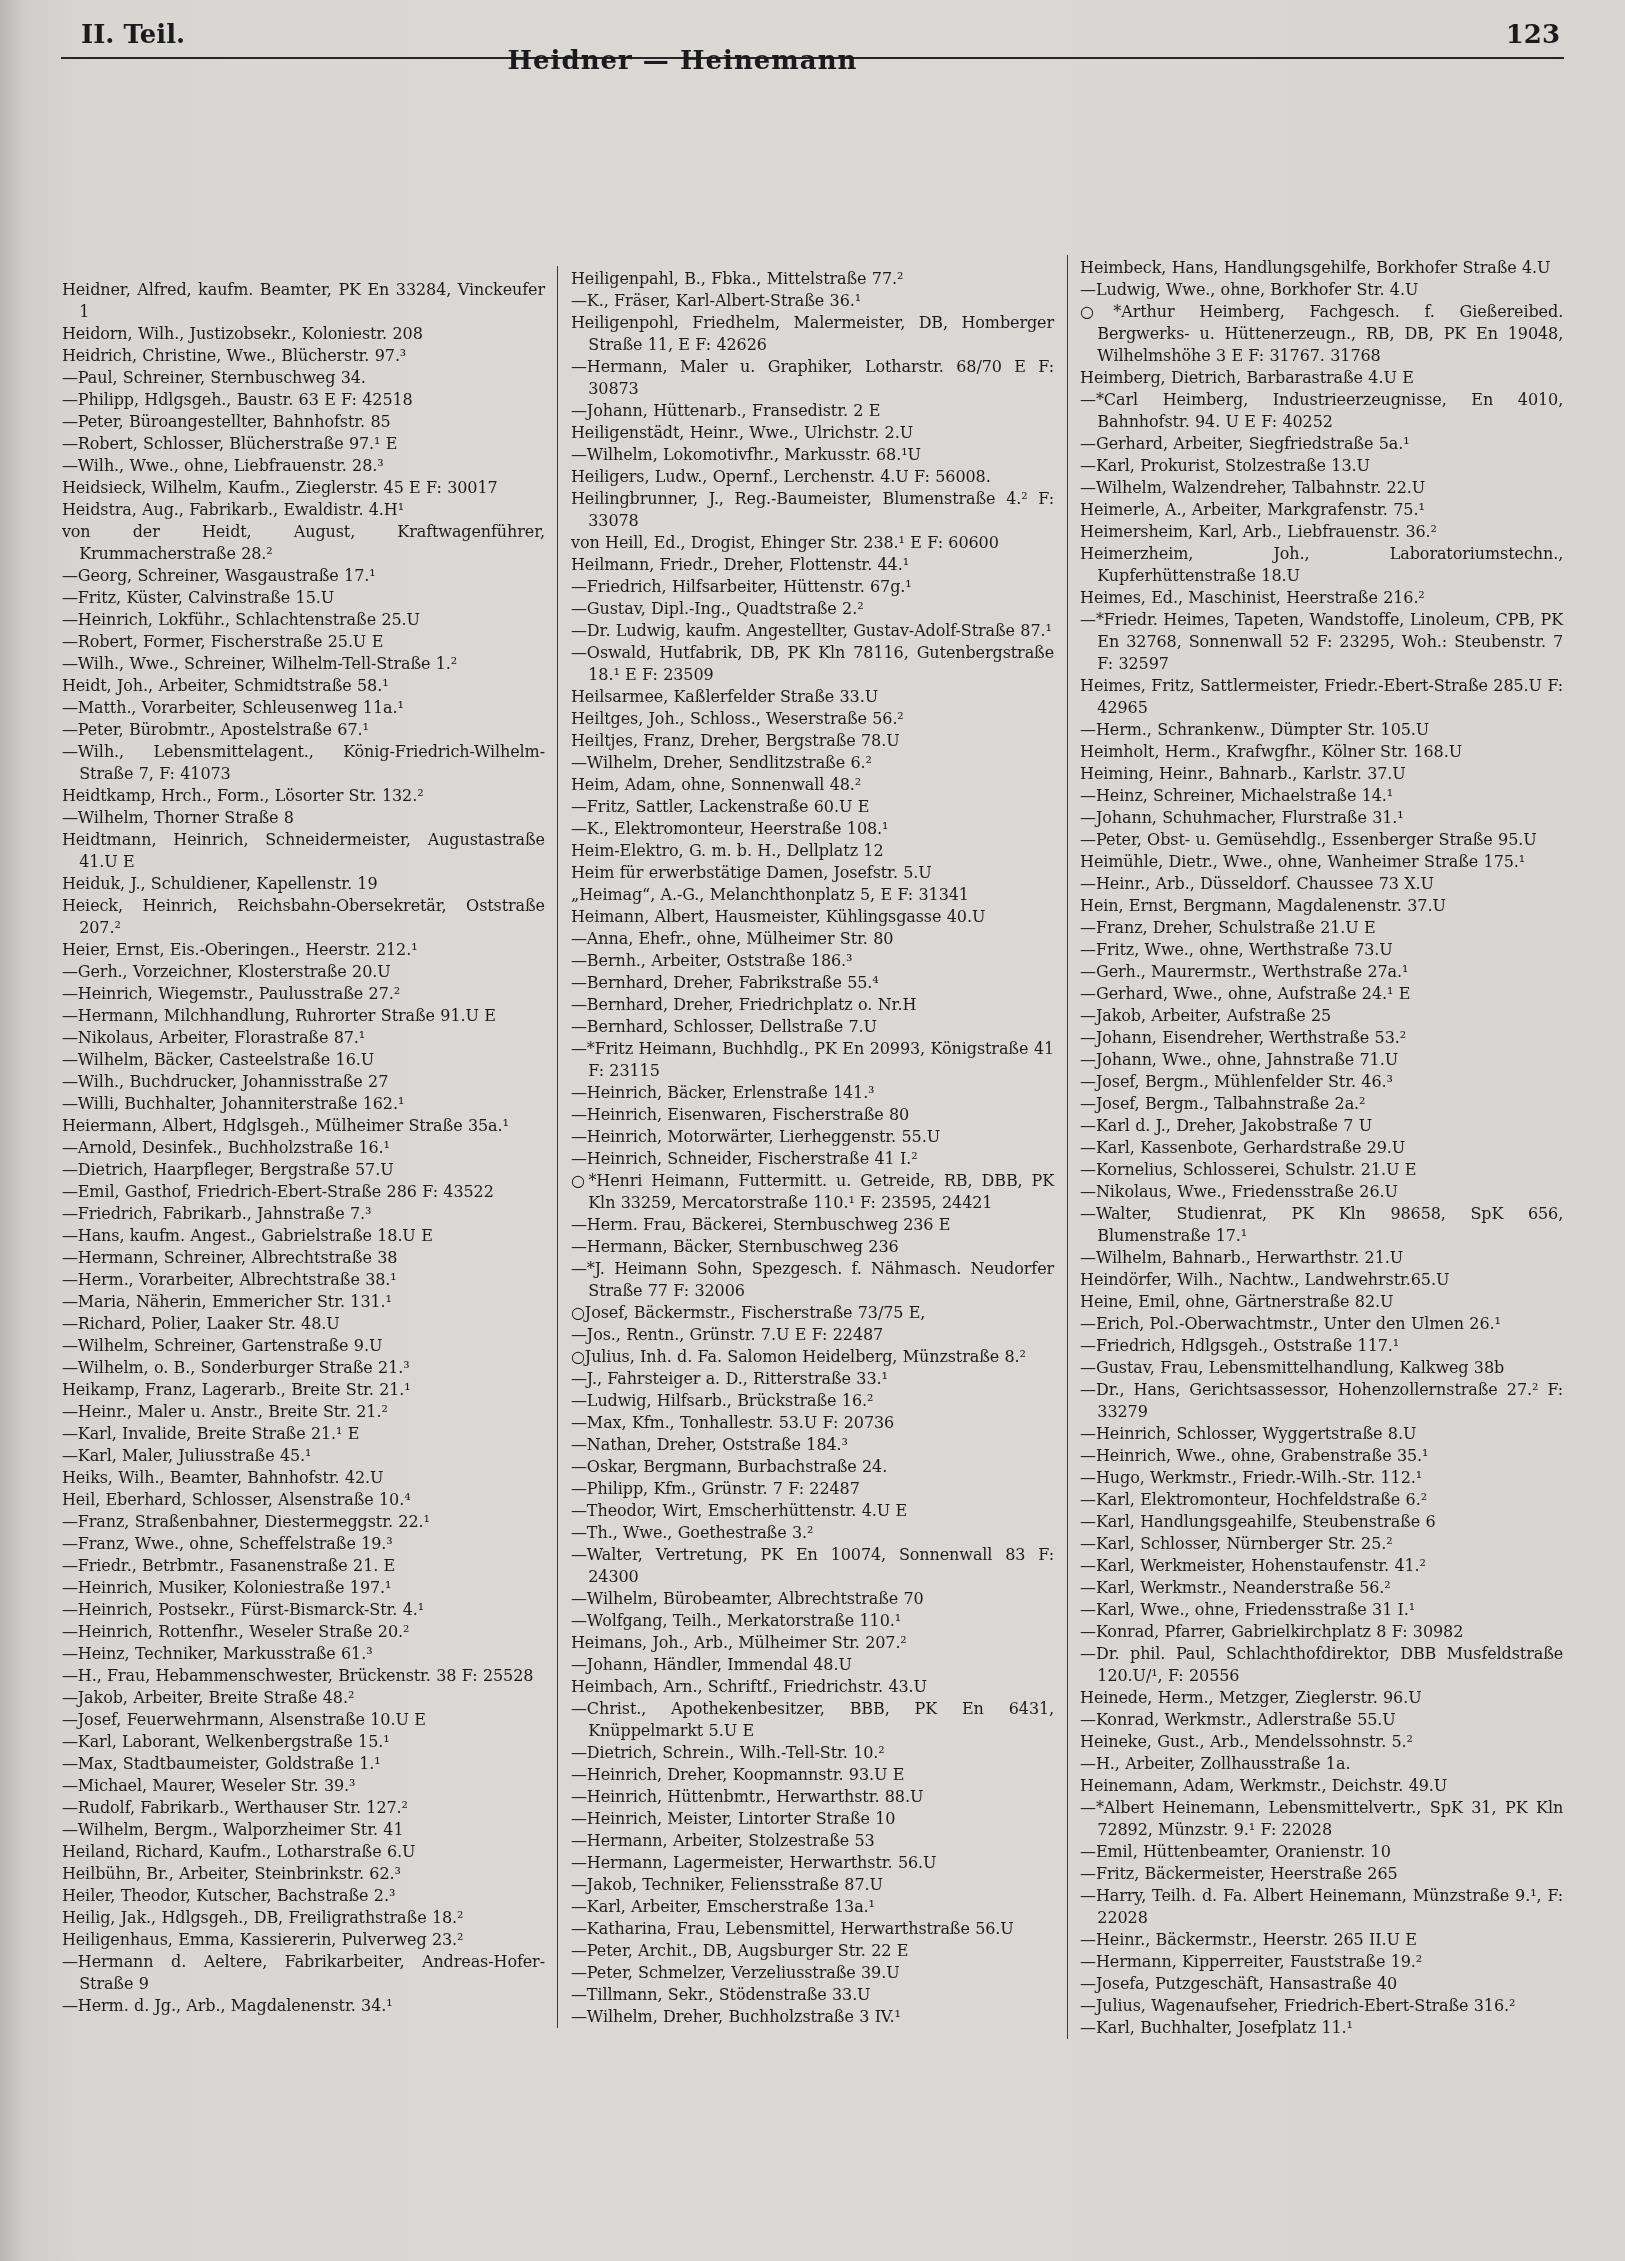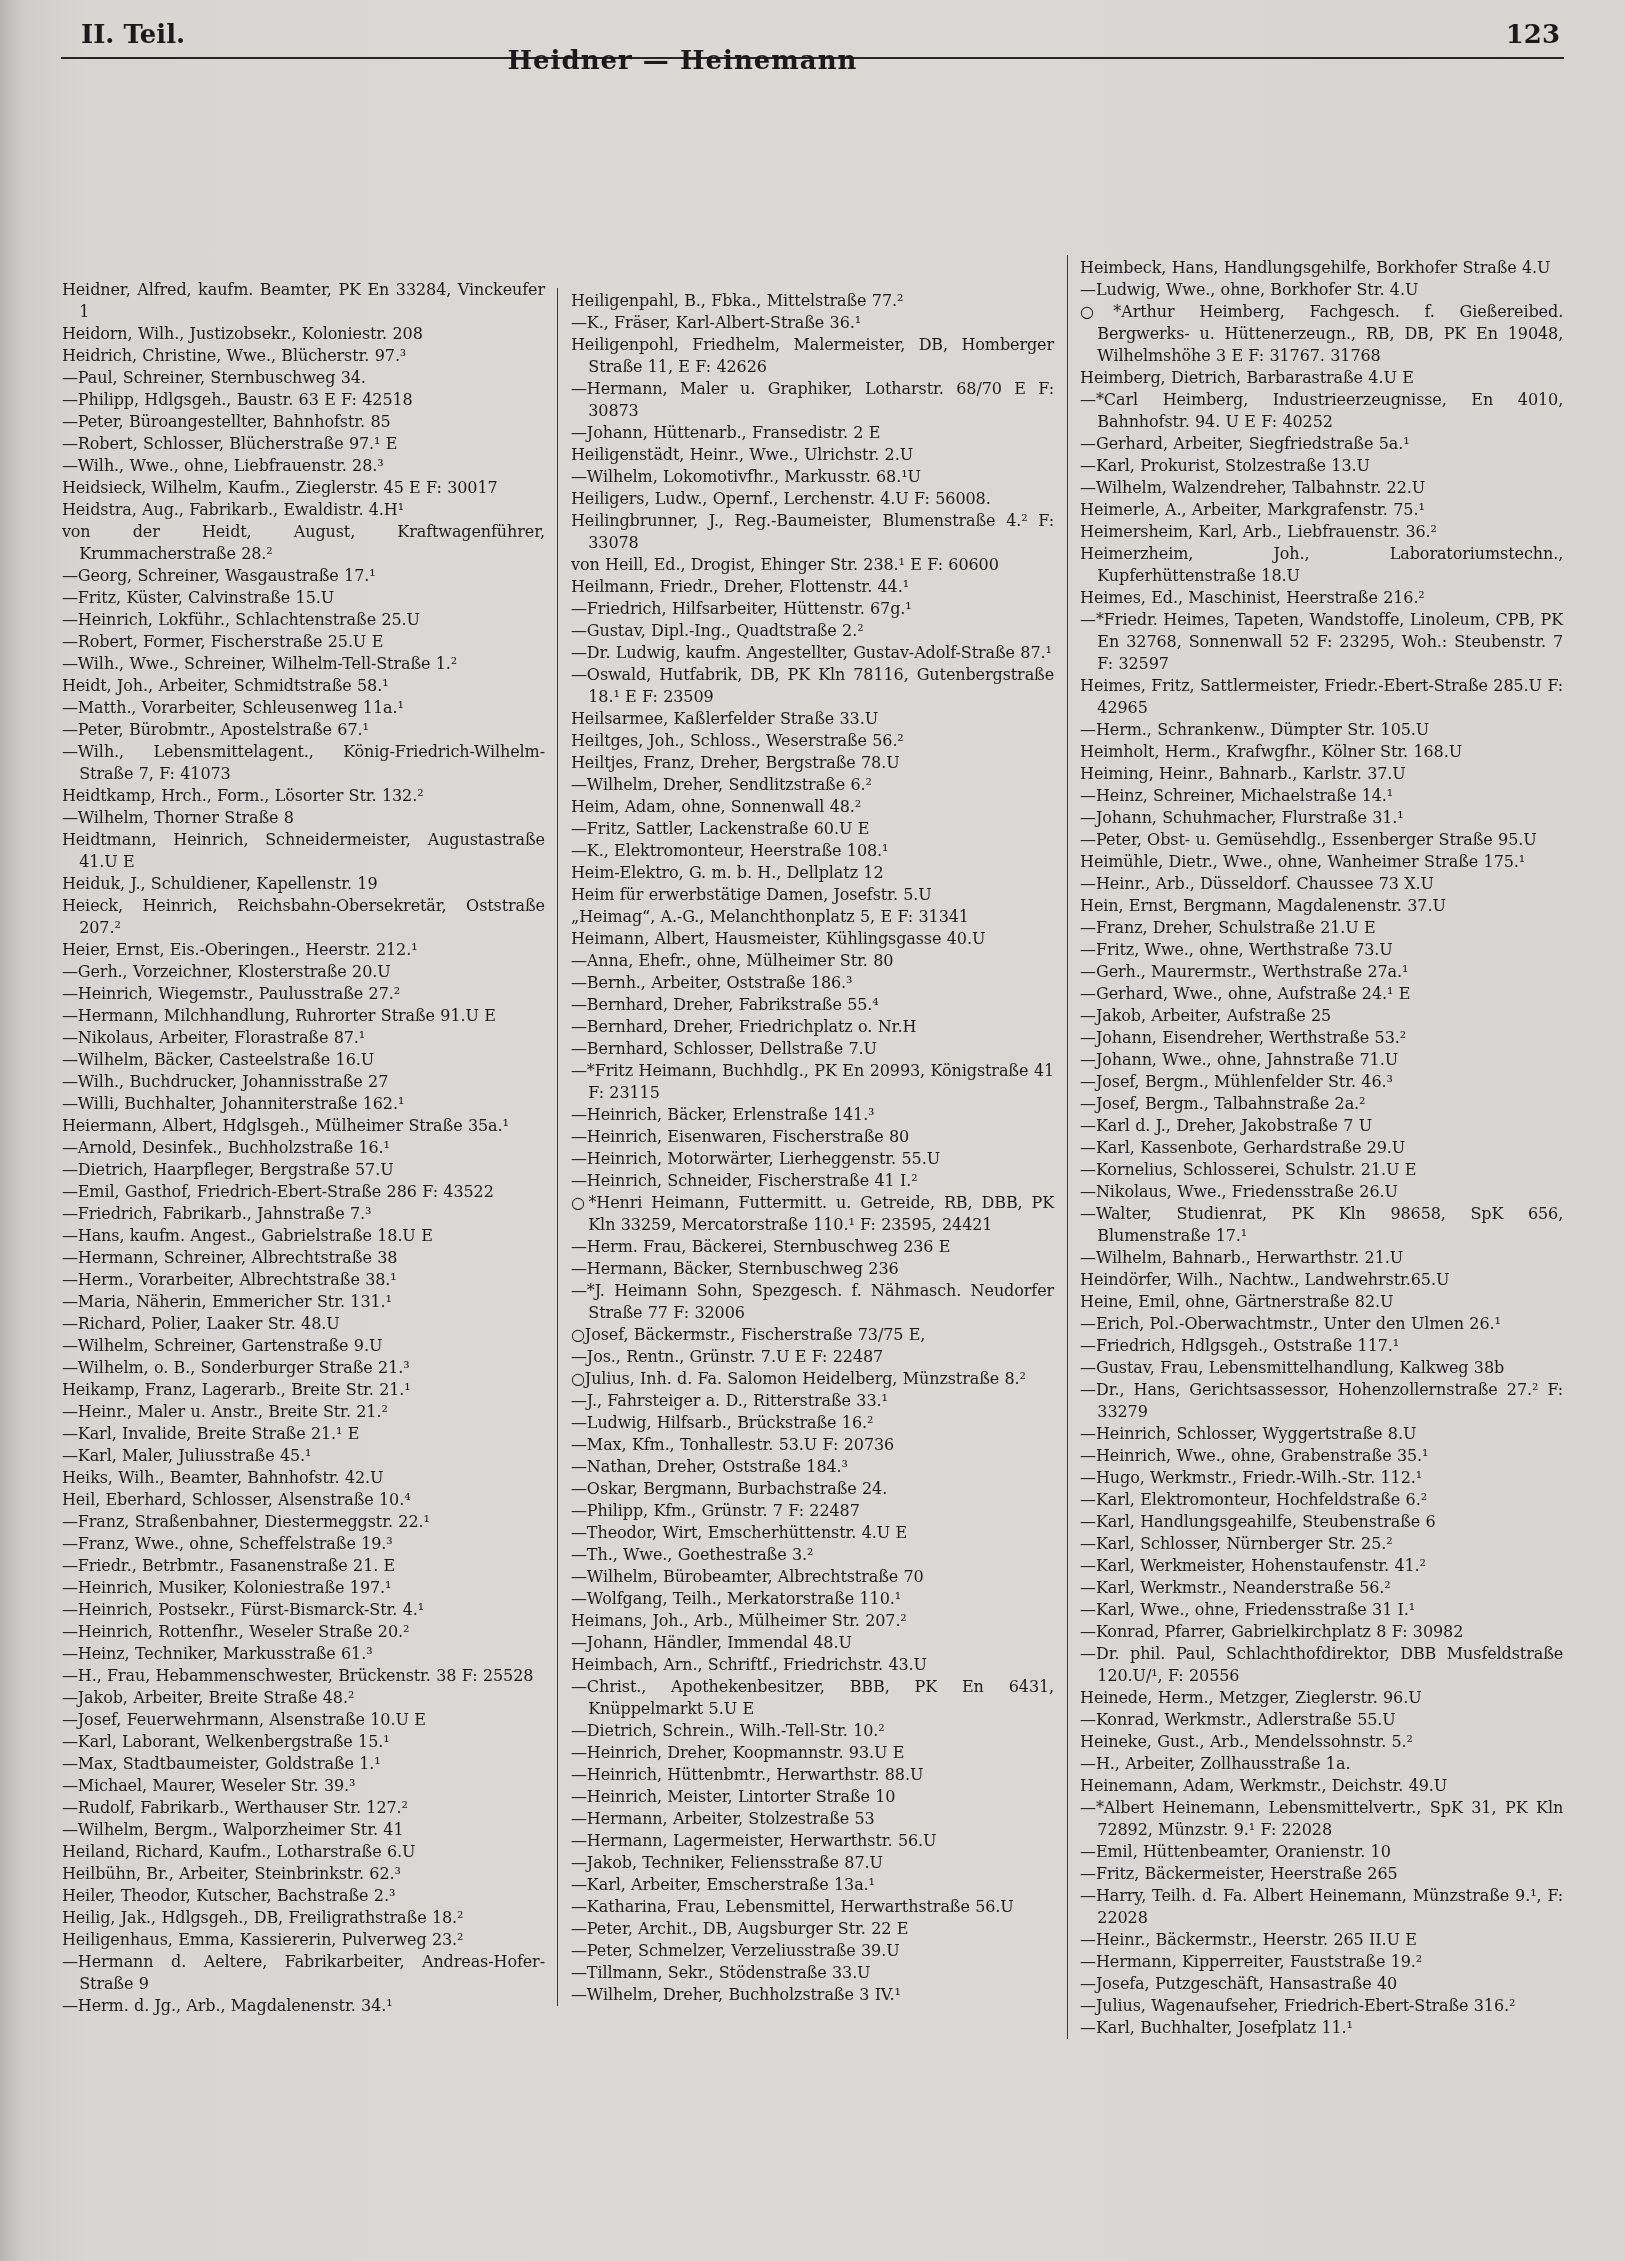--- a/index.html
+++ b/index.html
@@ -191,20 +191,21 @@
         <div class="entry">—Jos., Rentn., Grünstr. 7.U E F: 22487</div>
         <div class="entry">○Julius, Inh. d. Fa. Salomon Heidelberg, Münzstraße 8.²</div>
         <div class="entry">—J., Fahrsteiger a. D., Ritterstraße 33.¹</div>
         <div class="entry">—Ludwig, Hilfsarb., Brückstraße 16.²</div>
         <div class="entry">—Max, Kfm., Tonhallestr. 53.U F: 20736</div>
         <div class="entry">—Nathan, Dreher, Oststraße 184.³</div>
         <div class="entry">—Oskar, Bergmann, Burbachstraße 24.</div>
         <div class="entry">—Philipp, Kfm., Grünstr. 7 F: 22487</div>
         <div class="entry">—Theodor, Wirt, Emscherhüttenstr. 4.U E</div>
         <div class="entry">—Th., Wwe., Goethestraße 3.²</div>
+        <div class="entry">—Walter, Vertretung, PK En 10074, Sonnenwall 83 F: 24300</div>
         <div class="entry">—Wilhelm, Bürobeamter, Albrechtstraße 70</div>
         <div class="entry">—Wolfgang, Teilh., Merkatorstraße 110.¹</div>
         <div class="entry">Heimans, Joh., Arb., Mülheimer Str. 207.²</div>
         <div class="entry">—Johann, Händler, Immendal 48.U</div>
         <div class="entry">Heimbach, Arn., Schriftf., Friedrichstr. 43.U</div>
         <div class="entry">—Christ., Apothekenbesitzer, BBB, PK En 6431, Knüppelmarkt 5.U E</div>
         <div class="entry">—Dietrich, Schrein., Wilh.-Tell-Str. 10.²</div>
         <div class="entry">—Heinrich, Dreher, Koopmannstr. 93.U E</div>
         <div class="entry">—Heinrich, Hüttenbmtr., Herwarthstr. 88.U</div>
         <div class="entry">—Heinrich, Meister, Lintorter Straße 10</div>

